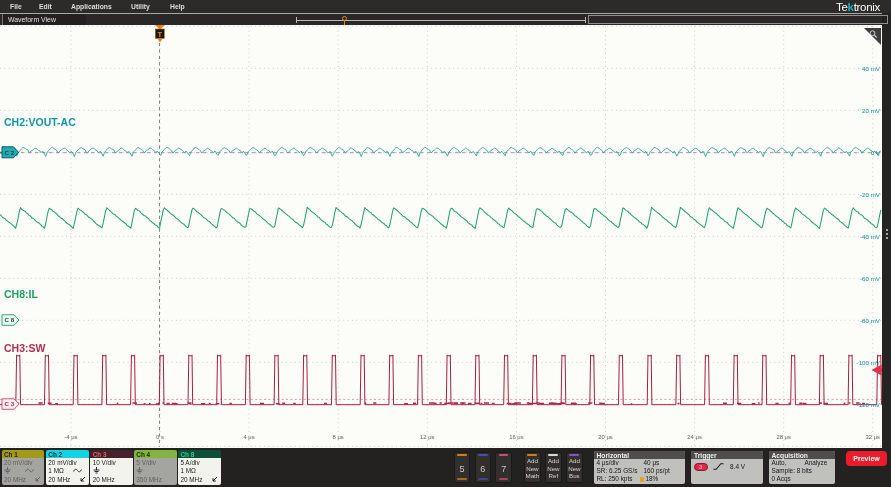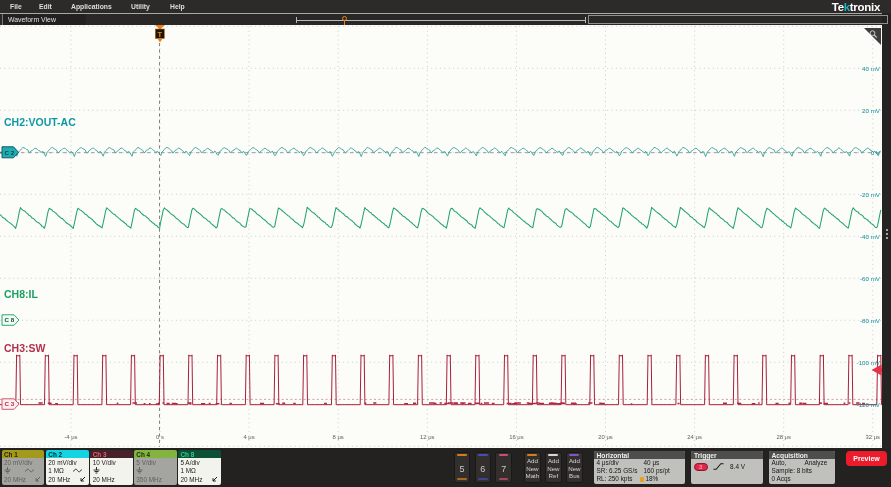--- a/index.html
+++ b/index.html
@@ -1,17 +1,17 @@
 <!DOCTYPE html>
 <html><head><meta charset="utf-8"><style>
 *{margin:0;padding:0;box-sizing:border-box}
 body{width:891px;height:487px;font-family:"Liberation Sans",sans-serif;position:relative;background:#242220;overflow:hidden}
 .menubar{position:absolute;left:0;top:0;width:891px;height:13px;background:#2d2b29}
 .menubar span{position:absolute;top:2.5px;font-size:6.8px;font-weight:bold;color:#dedede}
-.logo{position:absolute;top:0.5px;right:11px;font-size:11.5px;font-weight:bold;color:#fff;letter-spacing:-0.3px}
+.logo{position:absolute;top:0.5px;right:11px;font-size:11.5px;font-weight:normal;color:#fff;letter-spacing:-0.3px}
 .logo b{color:#17b3bf}
 .tabbar{position:absolute;left:0;top:13px;width:882px;height:12px;background:#2a2826;border-top:1px solid #a8a8a6}
 .tabbar .tab{position:absolute;left:2px;top:0;width:84px;height:12px;background:#232120;border-left:1px solid #777;color:#e2e2e2;font-size:6.9px;padding:2px 0 0 5px}
 .ovline{position:absolute;left:296px;top:5.5px;width:289px;height:1px;background:#b9b9b7}
 .ovcapl{position:absolute;left:296px;top:3px;width:1px;height:6px;background:#b9b9b7}
 .ovcapr{position:absolute;left:585px;top:3px;width:1px;height:6px;background:#b9b9b7}
 .ovm{position:absolute;left:342px;top:1.5px;width:5px;height:5px;border:1.2px solid #e8821e;border-radius:50%}
 .ovm:after{content:"";position:absolute;left:1.1px;top:4px;width:1px;height:4px;background:#e8821e}
 .plot{position:absolute;left:0;top:25px;width:882px;height:423px;background:#fcfcf9}
 .rstrip{position:absolute;left:882px;top:25px;width:9px;height:423px;background:#262422}

